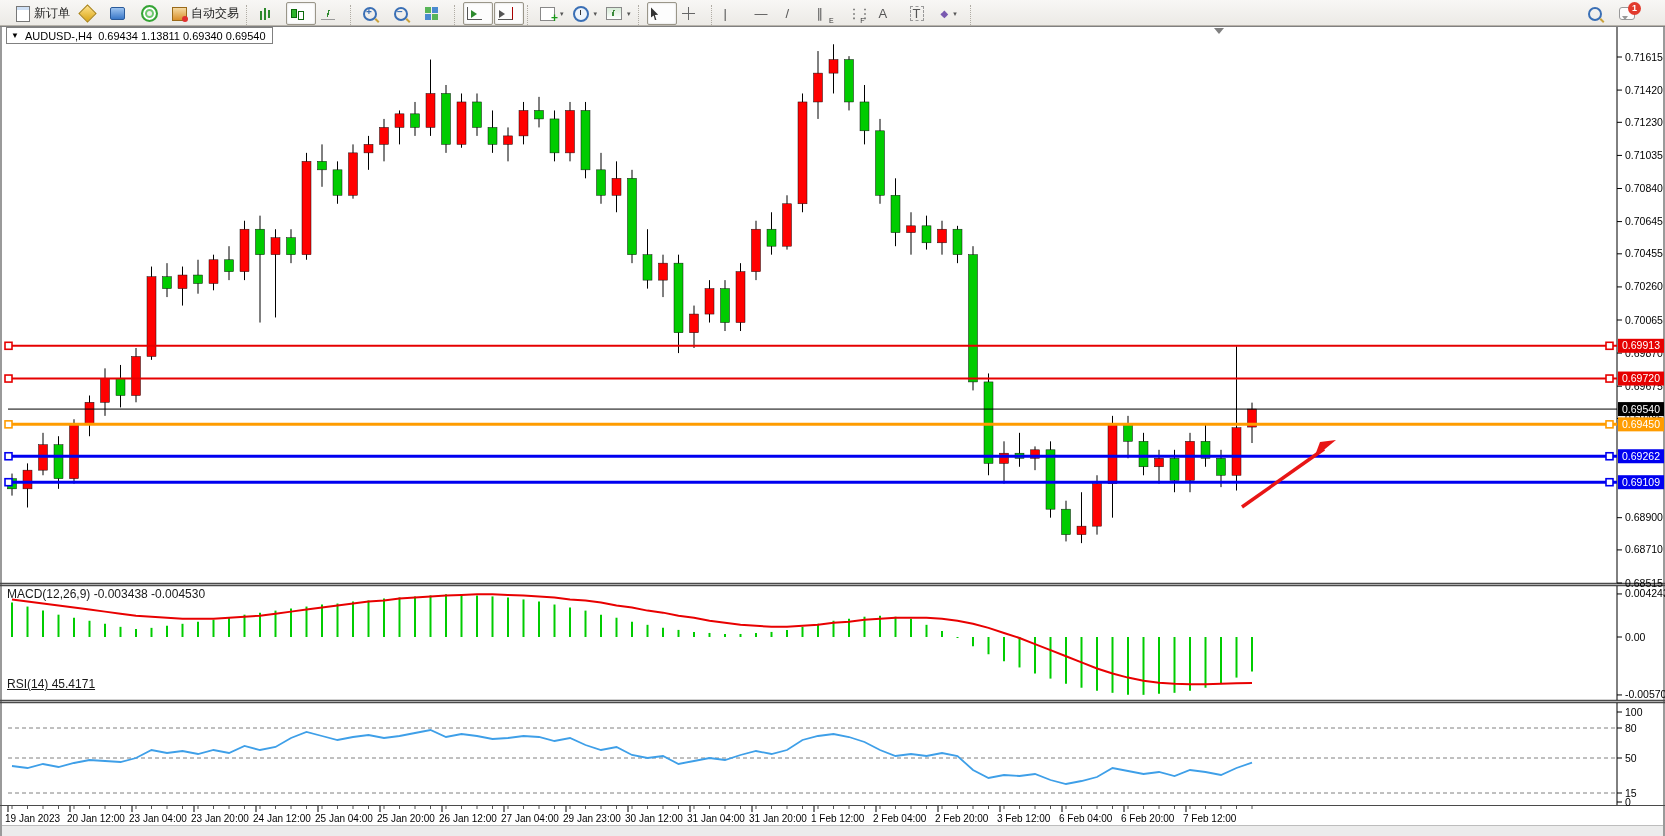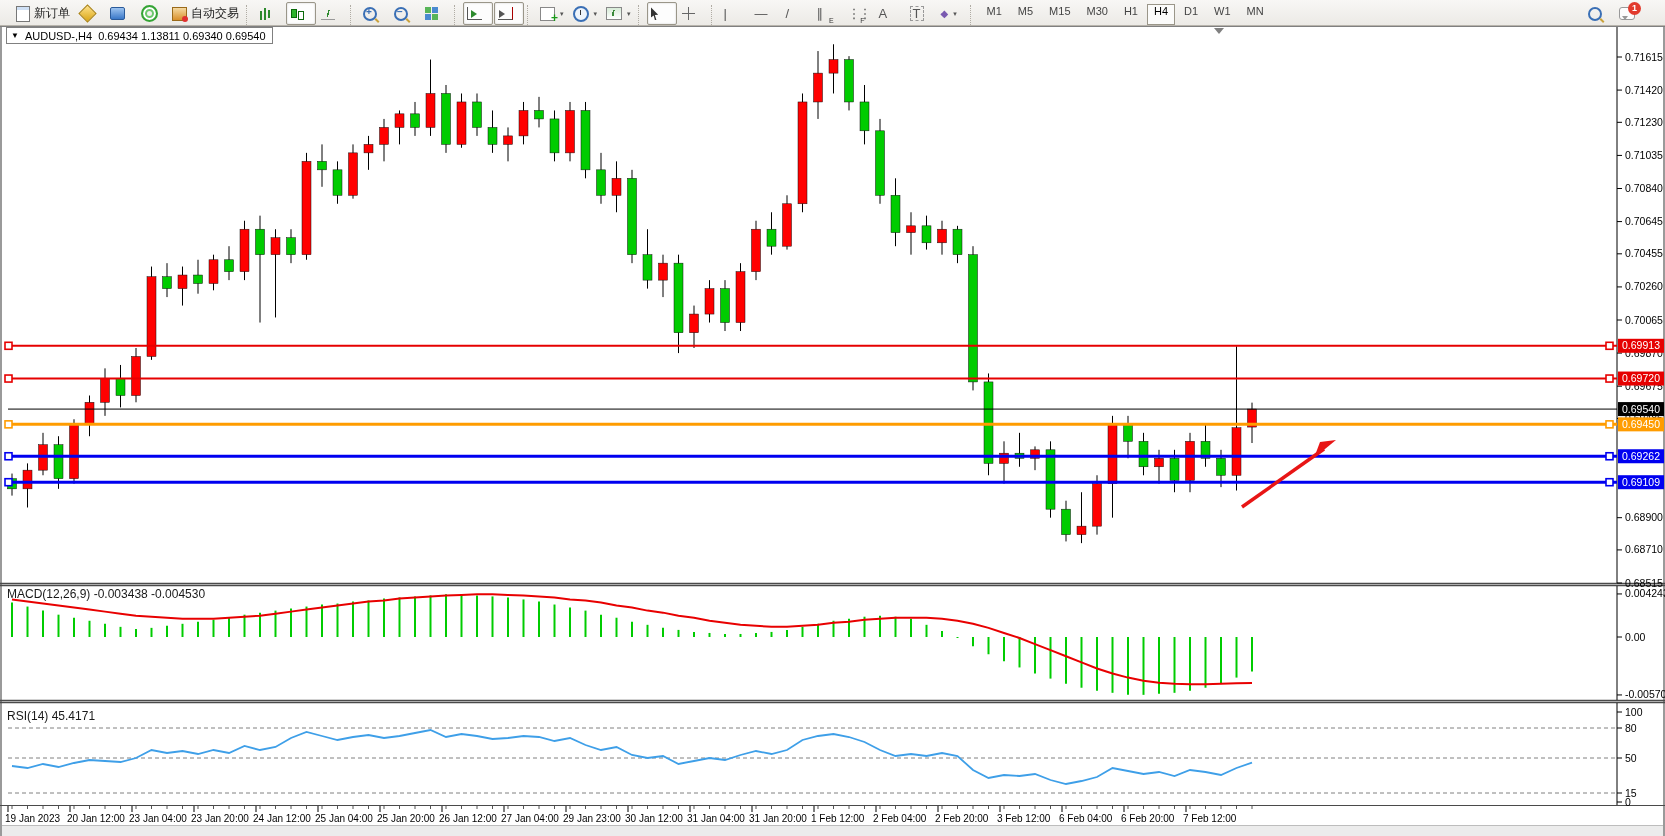--- a/index.html
+++ b/index.html
@@ -66,21 +66,21 @@
     border-radius:50%;width:13px;height:13px;line-height:13px;text-align:center;}
   
   .chart-window{position:absolute;left:0;top:25px;width:1665px;height:811px;background:#fff;
     border-left:2px solid #9a9a9a;border-right:2px solid #9a9a9a;box-sizing:border-box;}
   .chart-window svg{position:absolute;left:-2px;top:0;}
   .ohlc-box{position:absolute;left:4px;top:2px;height:15px;border:1px solid #808080;background:transparent;
     font-size:11px;color:#000;display:flex;align-items:center;padding:0 6px 0 4px;gap:6px;z-index:3;}
   .ohlc-box .tri{font-size:8px;line-height:10px;}
   .ind-label{position:absolute;left:5px;font-size:12px;color:#1a1a1a;z-index:3;}
   .macd-label{top:562px;}
-  .rsi-label{top:684px;}
+  .rsi-label{top:652px;text-decoration:underline;}
   .bottom-strip{position:absolute;left:0;bottom:0;width:100%;height:10px;background:#ececec;border-top:1px solid #bdbdbd;z-index:2;}
 </style>
 </head>
 <body>
 
 <div class="app">
 
   <div class="toolbar">
     <div class="tb-btn">
       <span class="ic i-doc"></span>
@@ -173,31 +173,20 @@
         <span class="glyph">A</span>
       </div>
     <div class="tb-btn">
         <span class="glyph" style="border:1px dashed #999;padding:0 2px;">T</span>
       </div>
     <div class="tb-btn">
         <span class="glyph" style="color:#7a5ab0;font-size:10px;">◆</span>
         <span class="dd">▾</span>
       </div>
     <div class="tb-sep"></div>
-    <div id="tf-bar" style="display:flex;">
-        <div class="tf-btn">M1</div>
-        <div class="tf-btn">M5</div>
-        <div class="tf-btn">M15</div>
-        <div class="tf-btn">M30</div>
-        <div class="tf-btn">H1</div>
-        <div class="tf-btn active">H4</div>
-        <div class="tf-btn">D1</div>
-        <div class="tf-btn">W1</div>
-        <div class="tf-btn">MN</div>
-      </div>
     <div class="spacer"></div>
     <div class="tb-btn">
         <span class="ic i-mag"></span>
       </div>
     <div class="tb-btn" style="margin-right:8px;">
       <span class="ic i-chat">
         <span class="badge">1</span>
       </span>
     </div>
   </div>

